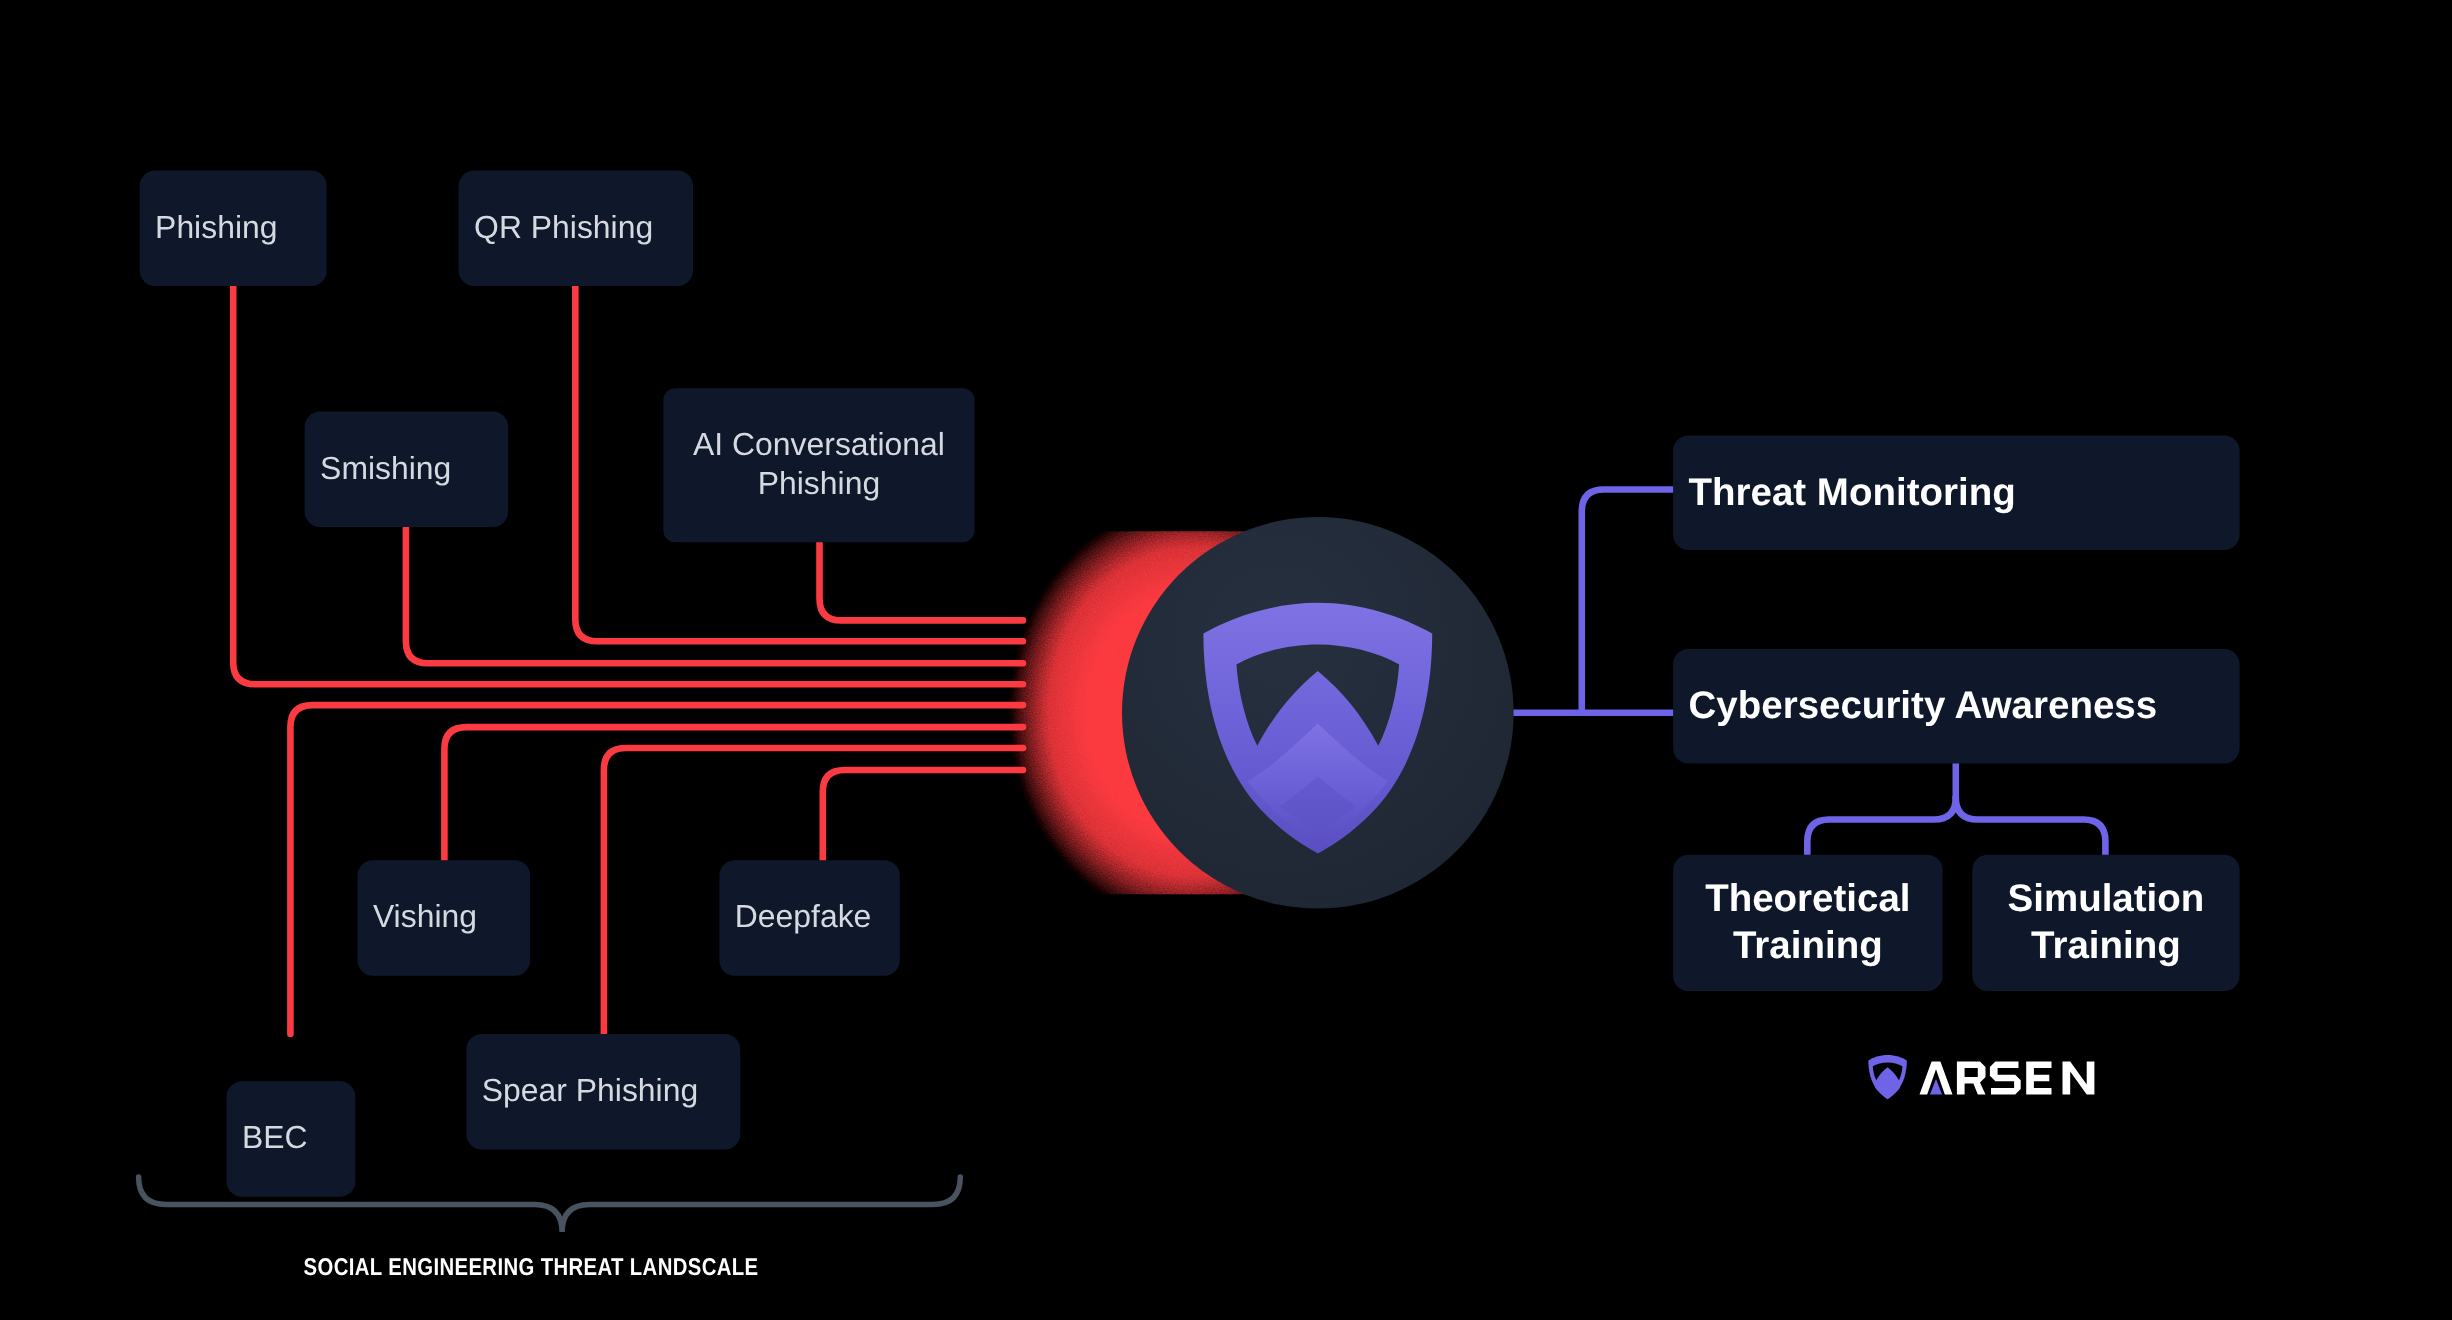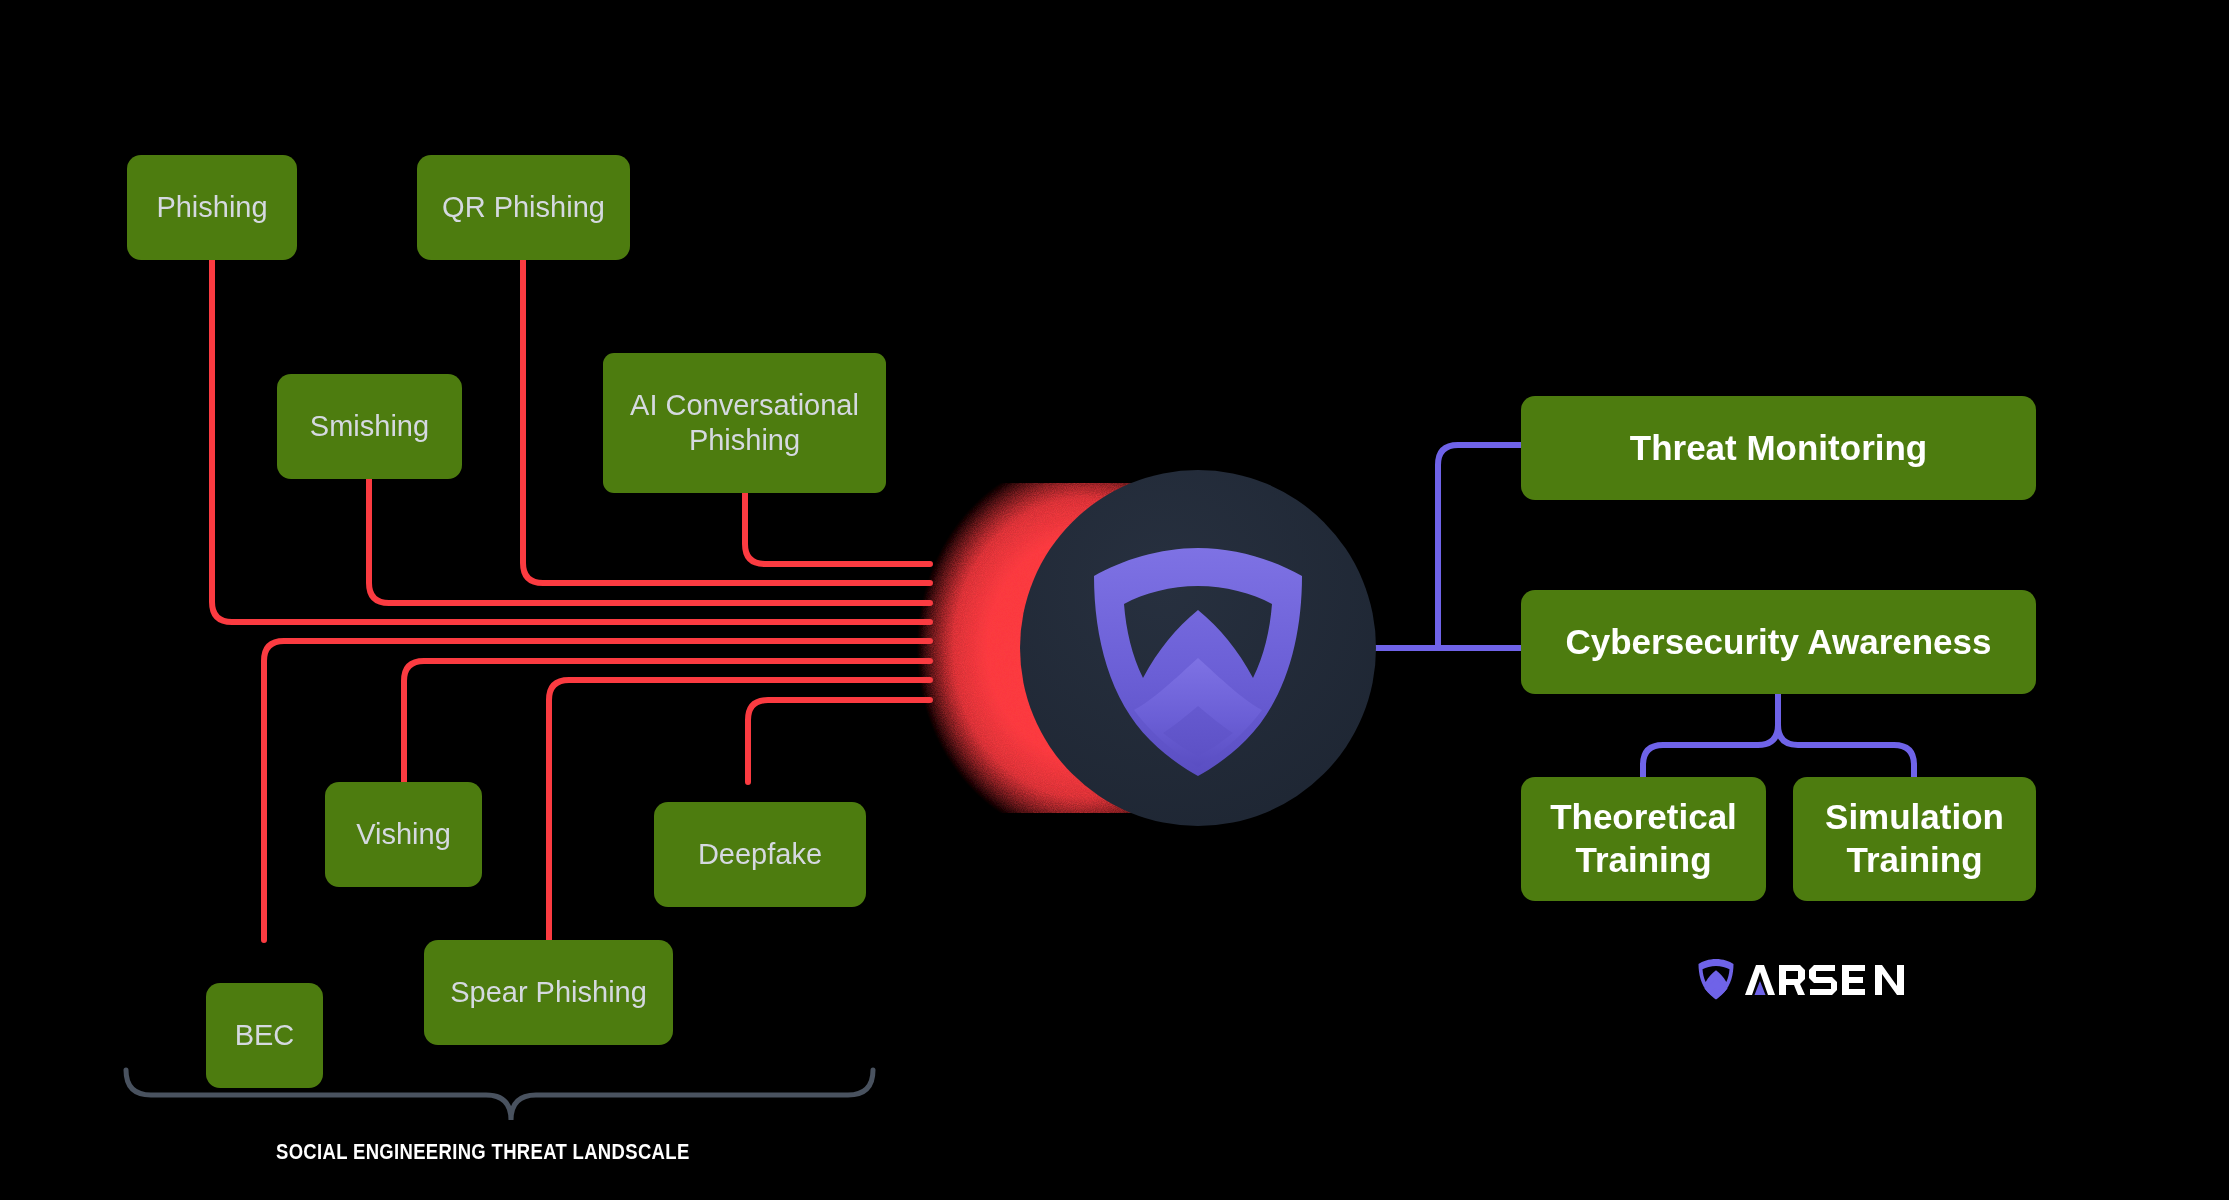--- a/index.html
+++ b/index.html
@@ -5,23 +5,23 @@
   html,body{margin:0;padding:0;background:#000;}
   body{
     width:2229px;height:1200px;overflow:hidden;position:relative;
     font-family:"Liberation Sans","DejaVu Sans",sans-serif;
   }
   #stage{position:absolute;inset:0;width:2229px;height:1200px;}
   svg.layer{position:absolute;left:0;top:0;width:2229px;height:1200px;overflow:visible;}
 
   .node{
     position:absolute;
-    background:#4d7c0f;
+    background:#0f172a;
     border-radius:14px;
-    display:flex;align-items:center;justify-content:center;
+    display:flex;align-items:center;justify-content:flex-start;
     text-align:center;
     box-sizing:border-box;
     padding:6px 14px;
     line-height:1.22;
     z-index:4;
   }
   .node.threat{ color:#d5d9e0; font-weight:400; font-size:29px; }
   .node.defense{ color:#ffffff; font-weight:700; font-size:35px; }
 
   #caption{
@@ -170,21 +170,21 @@
   </div>
 
   <div class="node threat" style="left:603px;top:353px;width:283px;height:140px;border-radius:11px;">
     <span>AI Conversational Phishing</span>
   </div>
 
   <div class="node threat" style="left:325px;top:782px;width:157px;height:105px;">
     <span>Vishing</span>
   </div>
 
-  <div class="node threat" style="left:654px;top:802px;width:212px;height:105px;">
+  <div class="node threat" style="left:654px;top:782px;width:164px;height:105px;">
     <span>Deepfake</span>
   </div>
 
   <div class="node threat" style="left:206px;top:940px;width:117px;height:105px;margin-top:43px;">
     <span>BEC</span>
   </div>
 
   <div class="node threat" style="left:424px;top:940px;width:249px;height:105px;">
     <span>Spear Phishing</span>
   </div>

